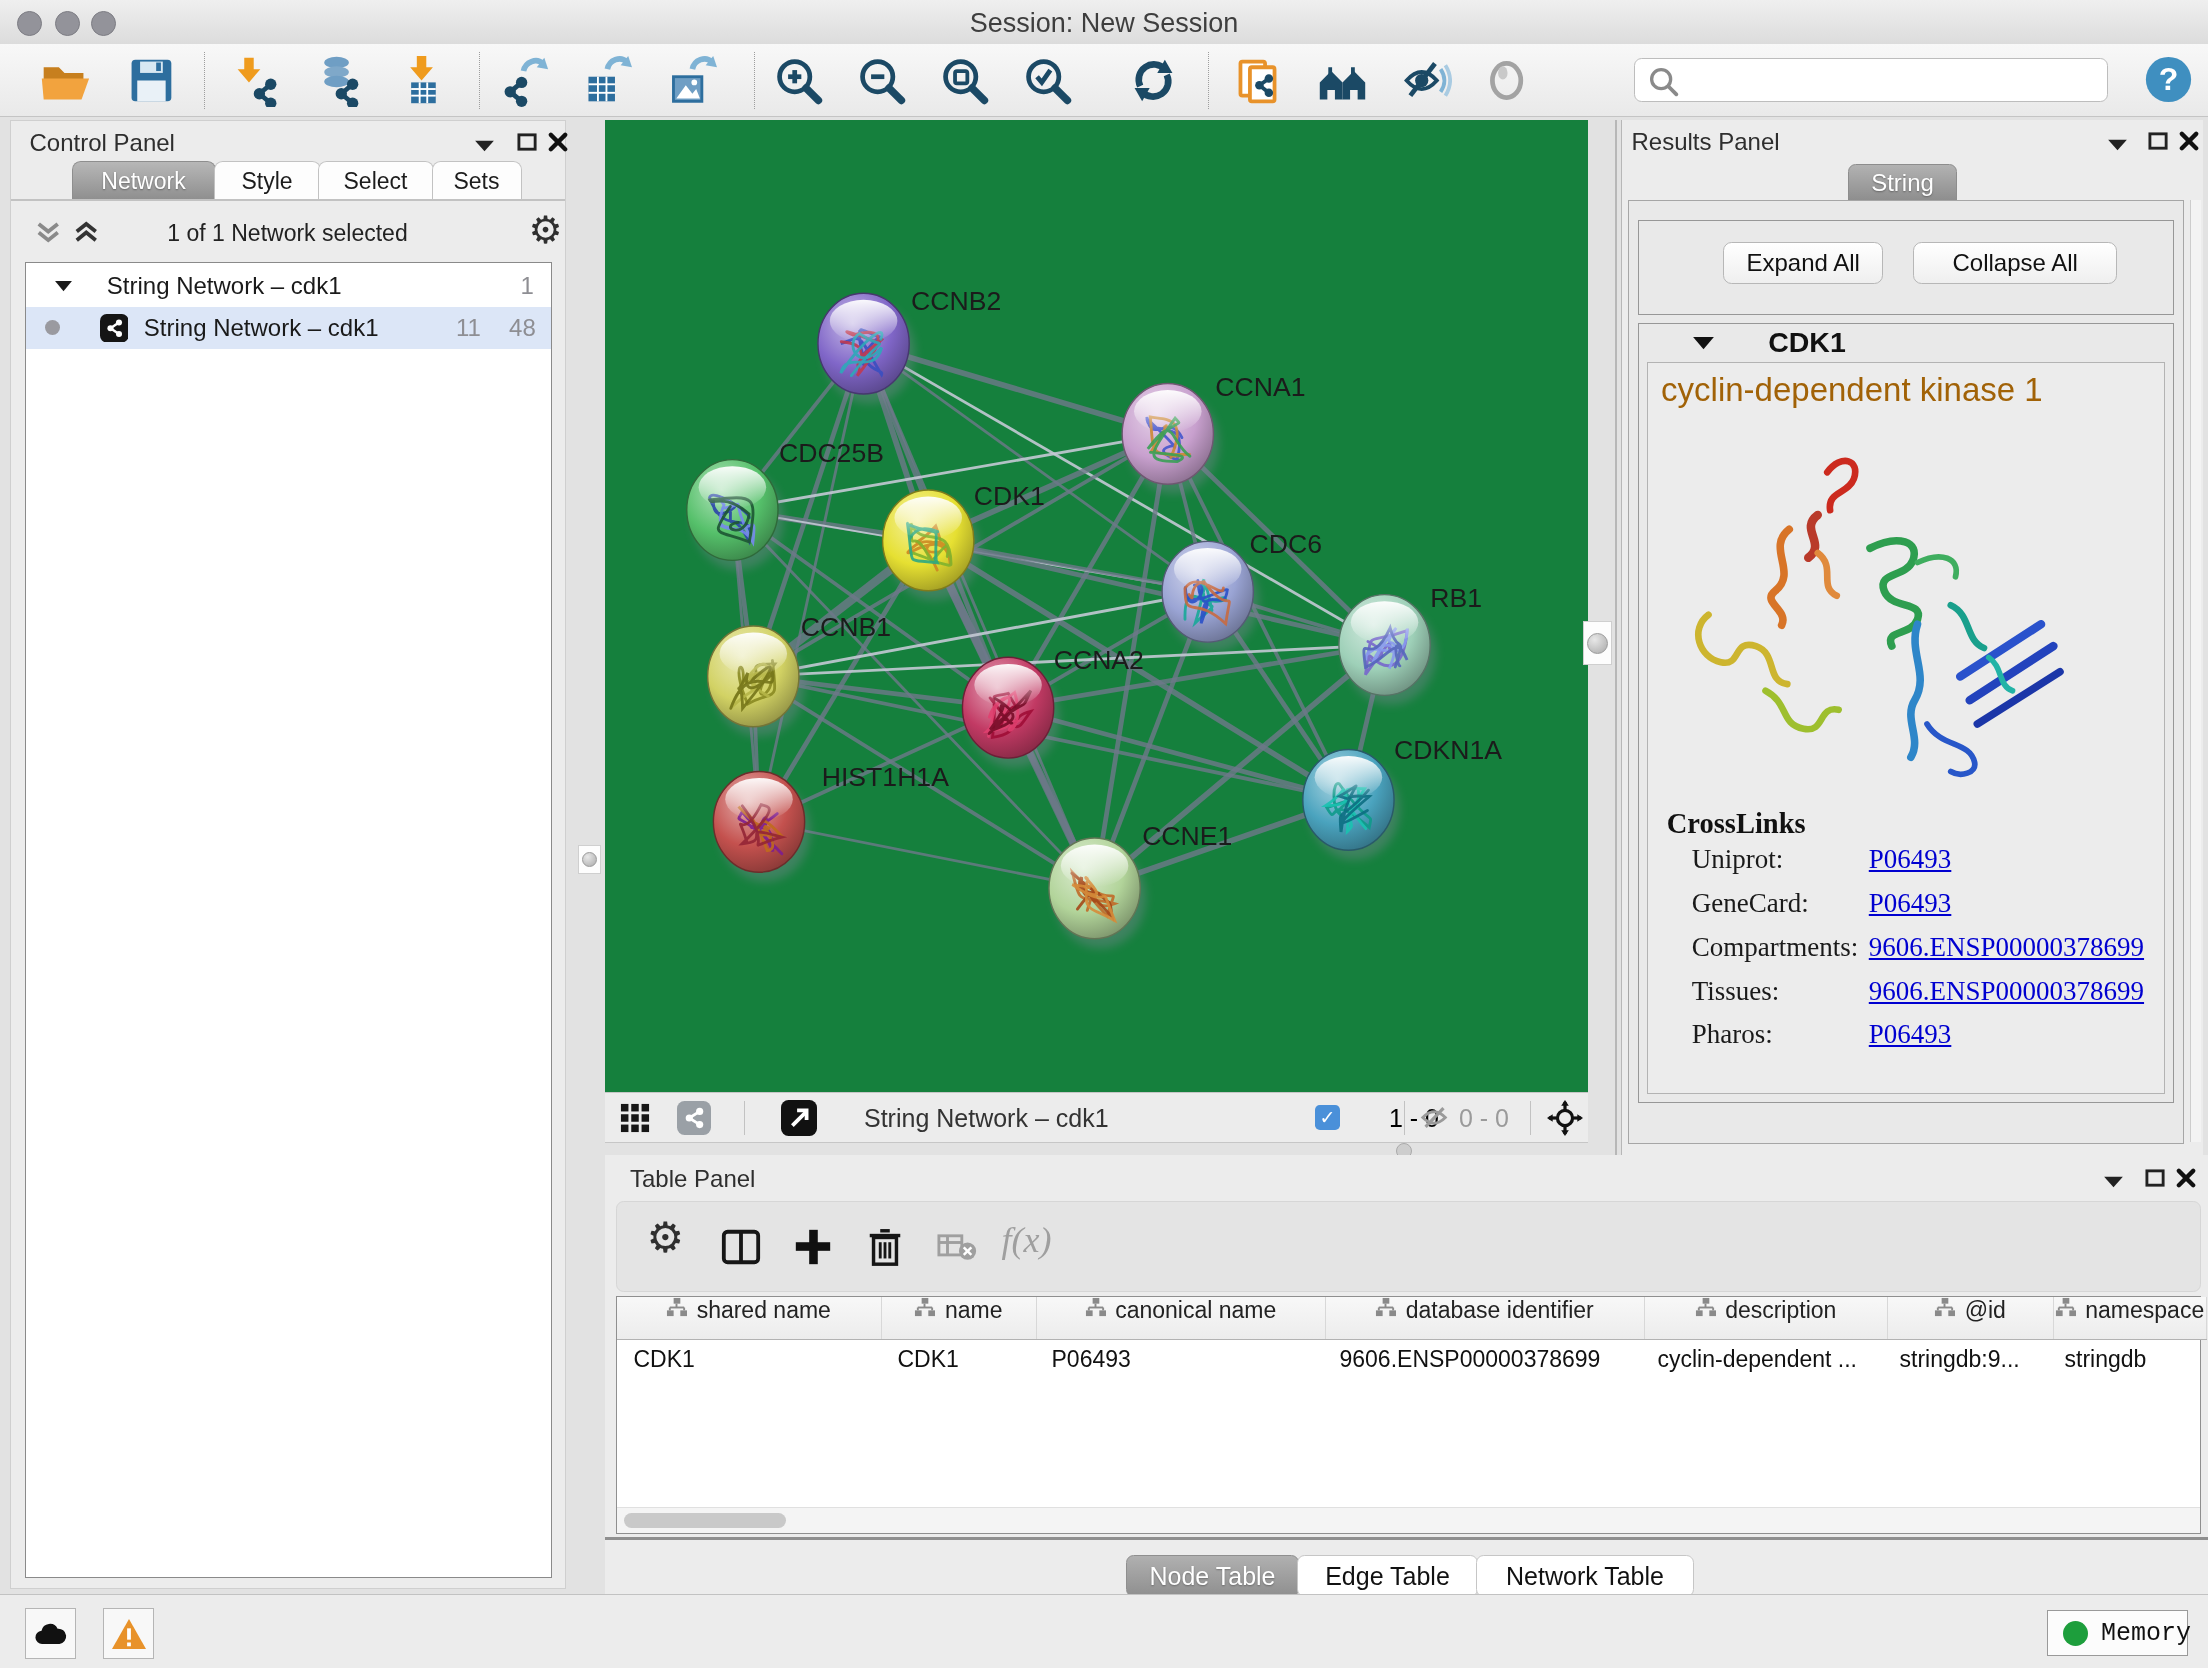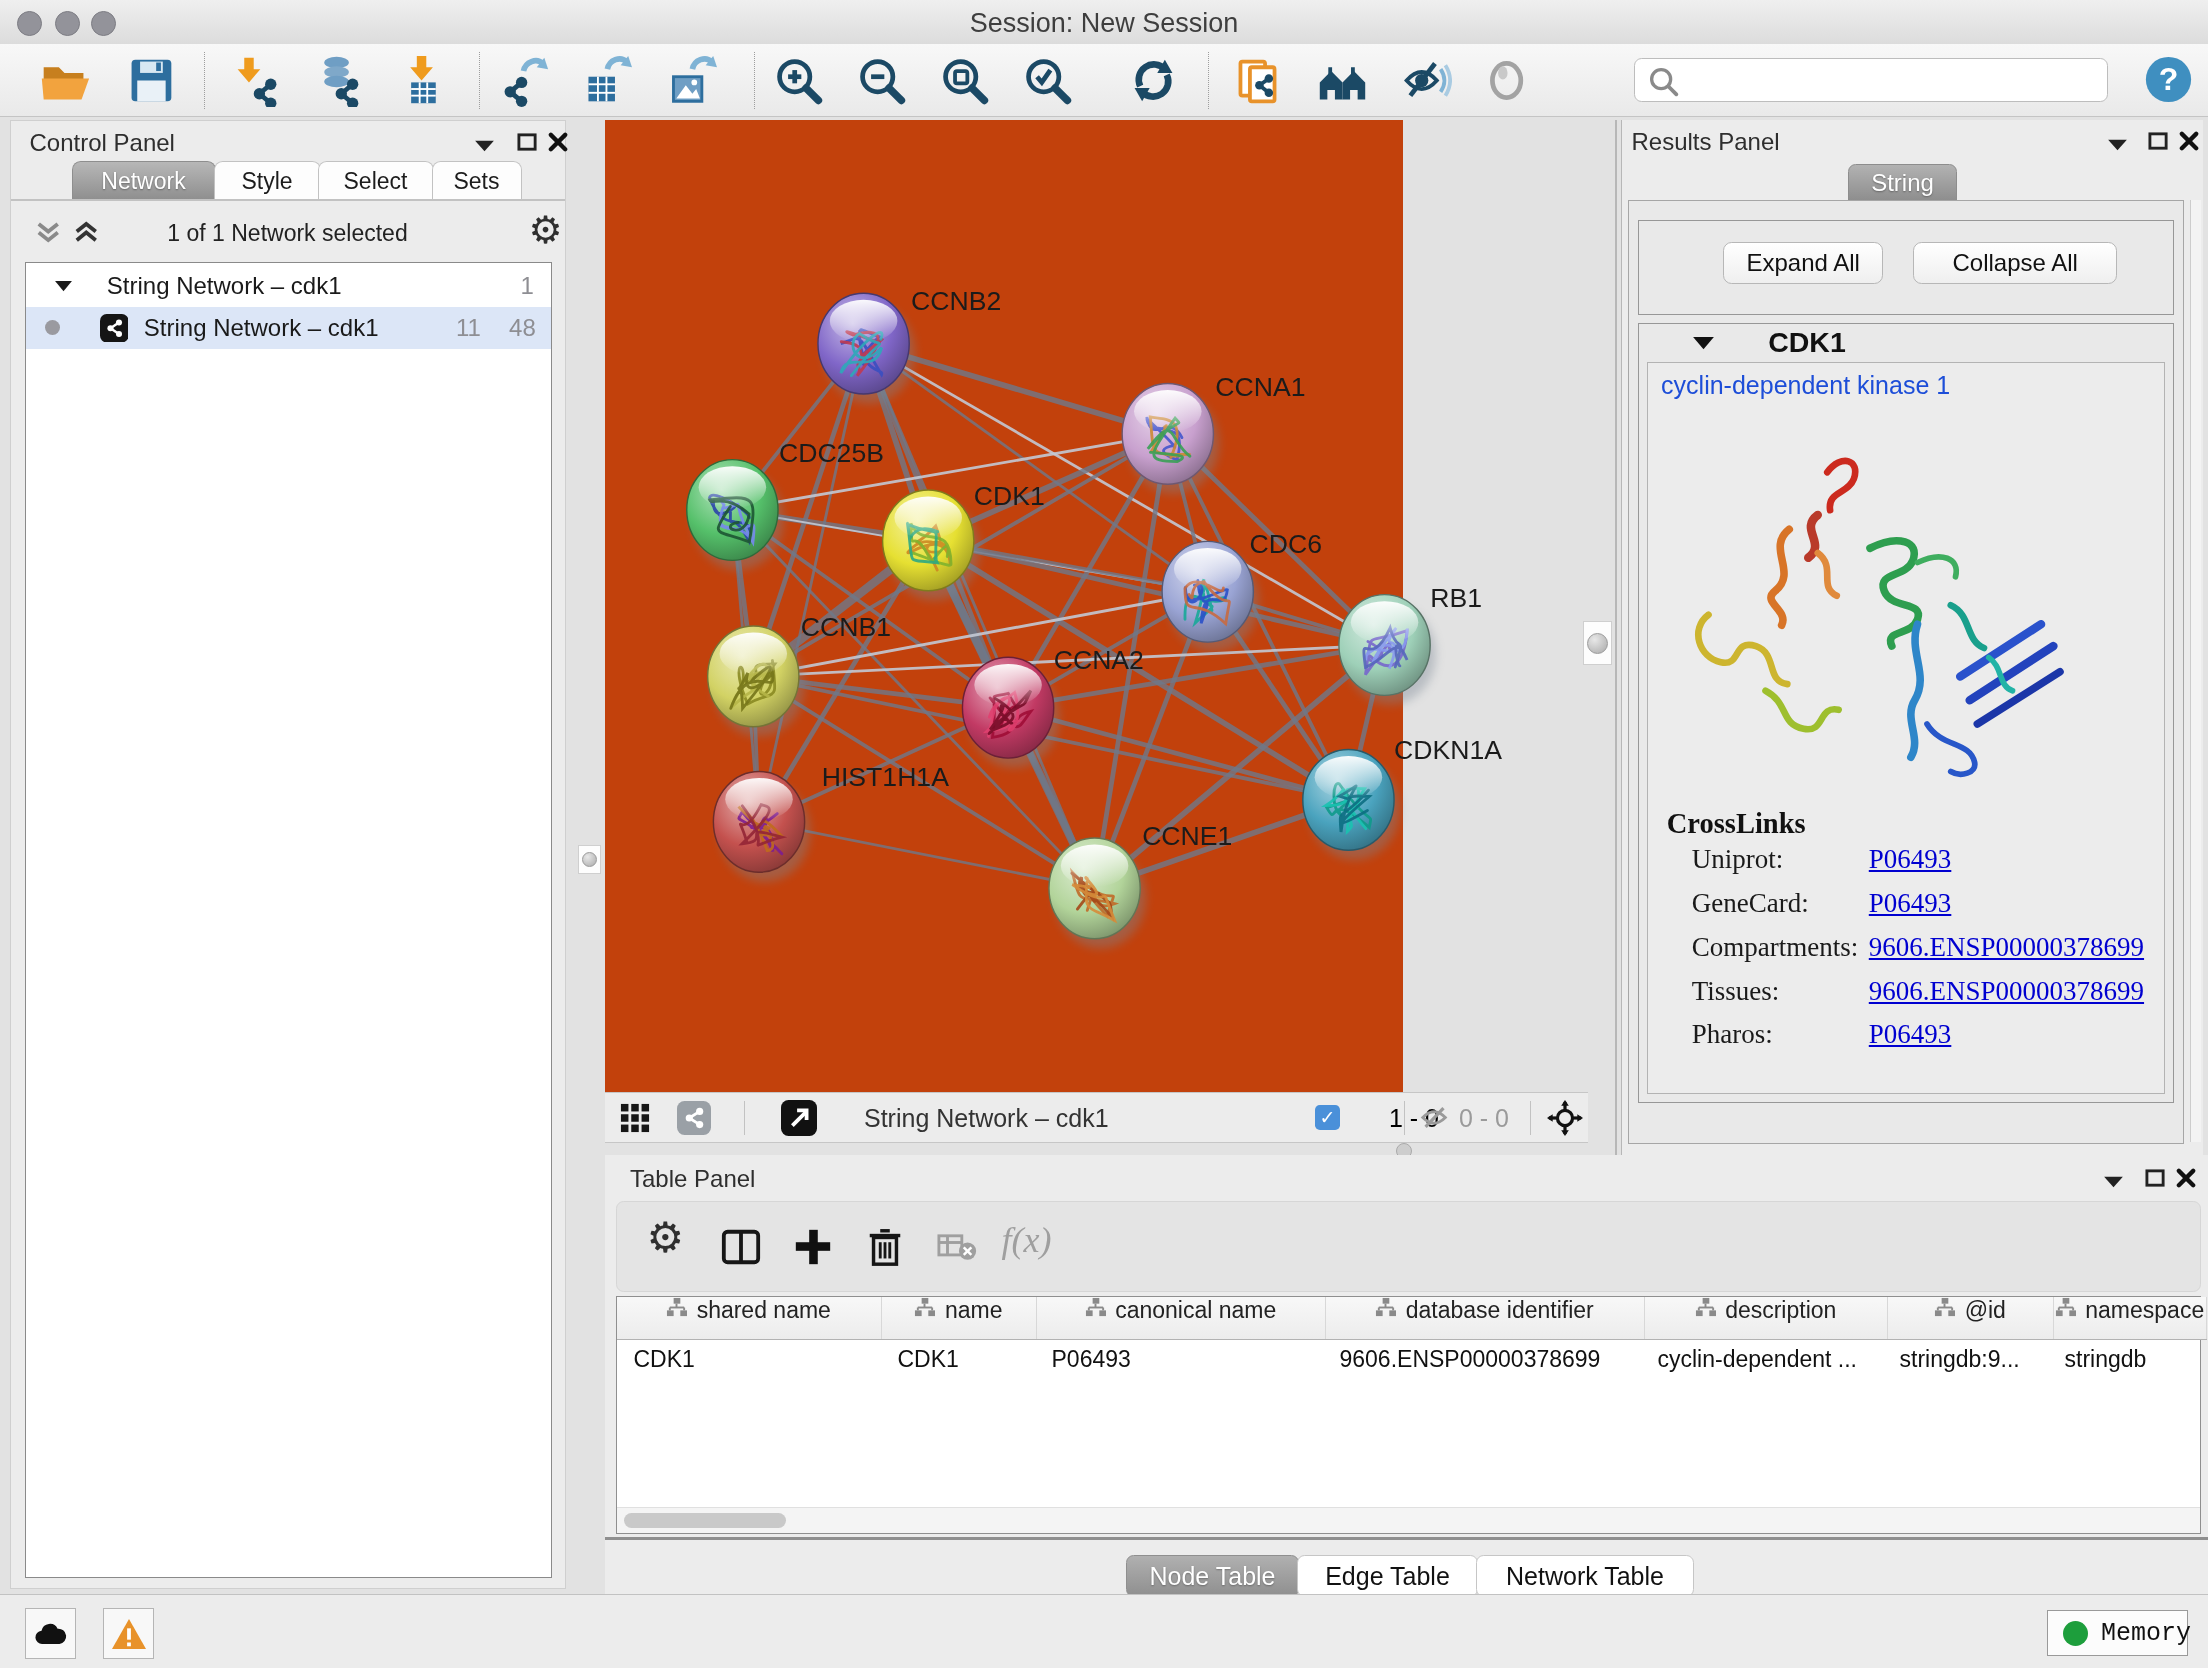--- a/index.html
+++ b/index.html
@@ -29,42 +29,42 @@
   .tab{position:absolute;top:40px;height:38px;border:1px solid #c2c2c2;border-bottom:none;
        border-radius:8.6px 8.6px 0 0;background:#fdfdfd;text-align:center;font-size:23px;line-height:38px;color:#1c1c1c;}
   .tab.sel{background:linear-gradient(#b7b7b7,#8e8e8e);color:#fff;border-color:#8e8e8e;
        text-shadow:0 1px 1.9px rgba(0,0,0,.35);}
   .net-status{position:absolute;left:0;top:91px;width:100%;height:44px;font-size:23px;color:#222;}
   .tree-box{position:absolute;left:14.3px;top:141px;width:525px;height:1314px;background:#fff;border:1.9px solid #8a8a8a;}
   .tree-row{position:absolute;left:0;width:100%;height:42px;font-size:24px;line-height:42px;color:#1a1a1a;}
   .tree-row.sel{background:#dce6f7;}
   .tree-count{position:absolute;font-size:24px;color:#8e8e93;}
   
-  .net-canvas{left:605px;top:120px;width:798px;height:972px;background:#c2410c;}
+  .net-canvas{left:605px;top:120px;width:983px;height:972px;background:#15803d;}
   .net-bar{left:605px;top:1092px;width:983px;height:49px;background:#ececec;
            border-top:1px solid #c6c6c6;border-bottom:1px solid #c6c6c6;}
   .net-bar .sep{position:absolute;top:7.6px;height:34px;border-left:1px solid #c2c2c2;}
   .net-title{position:absolute;left:259px;top:10.5px;font-size:25px;color:#333;}
   .cnt{position:absolute;top:11.4px;font-size:25px;}
   .splitline{background:#b7b7b7;}
   .grip{position:absolute;background:#fdfdfd;border:1px solid #cfcfcf;display:flex;align-items:center;justify-content:center;}
   .grip .dot{border-radius:50%;background:radial-gradient(circle at 35% 30%,#e8e8e8,#a9a9a9);border:1px solid #9a9a9a;}
   
   .results-panel{left:1622px;top:120px;width:581px;height:1035px;background:#ececec;text-decoration:underline;}
   .string-tab{position:absolute;left:226px;top:44px;width:107px;height:36px;border-radius:7.6px 7.6px 0 0;
       background:linear-gradient(#b2b2b2,#8d8d8d);color:#fff;font-size:24px;text-align:center;line-height:36px;
       text-shadow:0 1px 1.9px rgba(0,0,0,.35);border:1px solid #8d8d8d;}
   .res-outer{position:absolute;left:5.7px;top:80px;width:554px;height:942px;background:#e9e9e9;border:1px solid #a6a6a6;}
   .res-box{position:absolute;left:9.5px;width:534px;border:1px solid #979797;background:#e9e9e9;}
   .res-btn{position:absolute;top:21px;height:40px;border:1px solid #b7b7b7;border-radius:8.6px;
       background:linear-gradient(#ffffff,#efefef);font-size:24px;text-align:center;line-height:40px;color:#111;cursor:pointer;}
   .gene-hdr{position:absolute;left:0;top:0;width:100%;height:36px;}
   .gene-name{position:absolute;left:129px;top:1.9px;font-size:28.5px;font-weight:bold;color:#111;}
   .gene-inner{position:absolute;left:7.6px;top:38px;width:516px;height:730px;background:#ececec;border:1px solid #b3b3b3;}
-  .gene-desc{position:absolute;left:13.3px;top:7.6px;font-size:25px;color:#1d4ed8;}
+  .gene-desc{position:absolute;left:13.3px;top:7.6px;font-size:33px;color:#a16207;}
   .xl-title{position:absolute;left:19px;top:445px;font-family:"Liberation Serif",serif;font-weight:bold;font-size:28.5px;color:#111;}
   .xl-row{position:absolute;left:0;width:100%;height:44px;font-family:"Liberation Serif",serif;font-size:27px;}
   .xl-label{position:absolute;left:44px;color:#1a1a1a;}
   .xl-link{position:absolute;left:221px;color:#0000d0;text-decoration:underline;cursor:pointer;}
   .res-scroll{position:absolute;left:568px;top:80px;width:9.5px;height:942px;background:#f3f3f3;border-left:1px solid #cccccc;}
   
   .table-panel{left:605px;top:1155px;width:1604px;height:439px;background:#ececec;}
   .tp-toolbar{position:absolute;left:10.5px;top:46px;width:1583px;height:89px;background:#e4e4e4;
       border:1px solid #d6d6d6;border-radius:7.6px;}
   .tp-ic{position:absolute;top:24px;width:42px;height:42px;}

